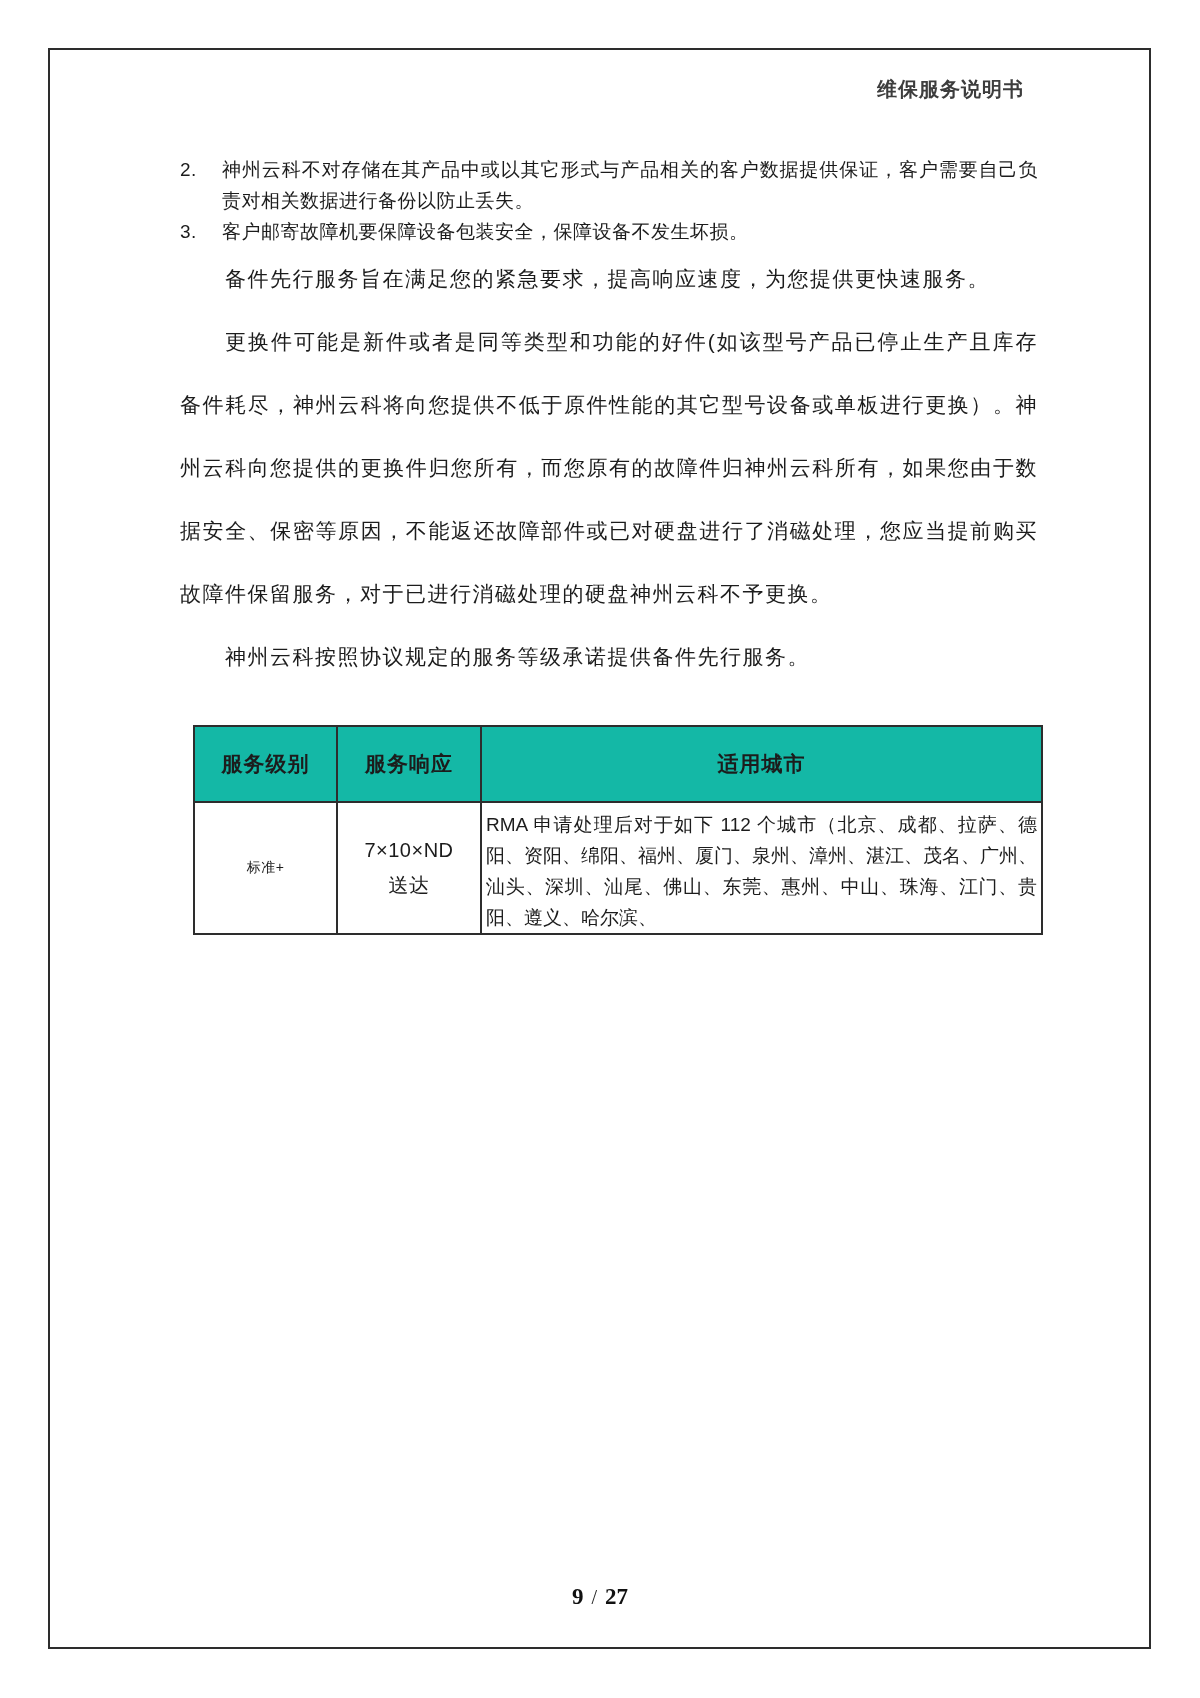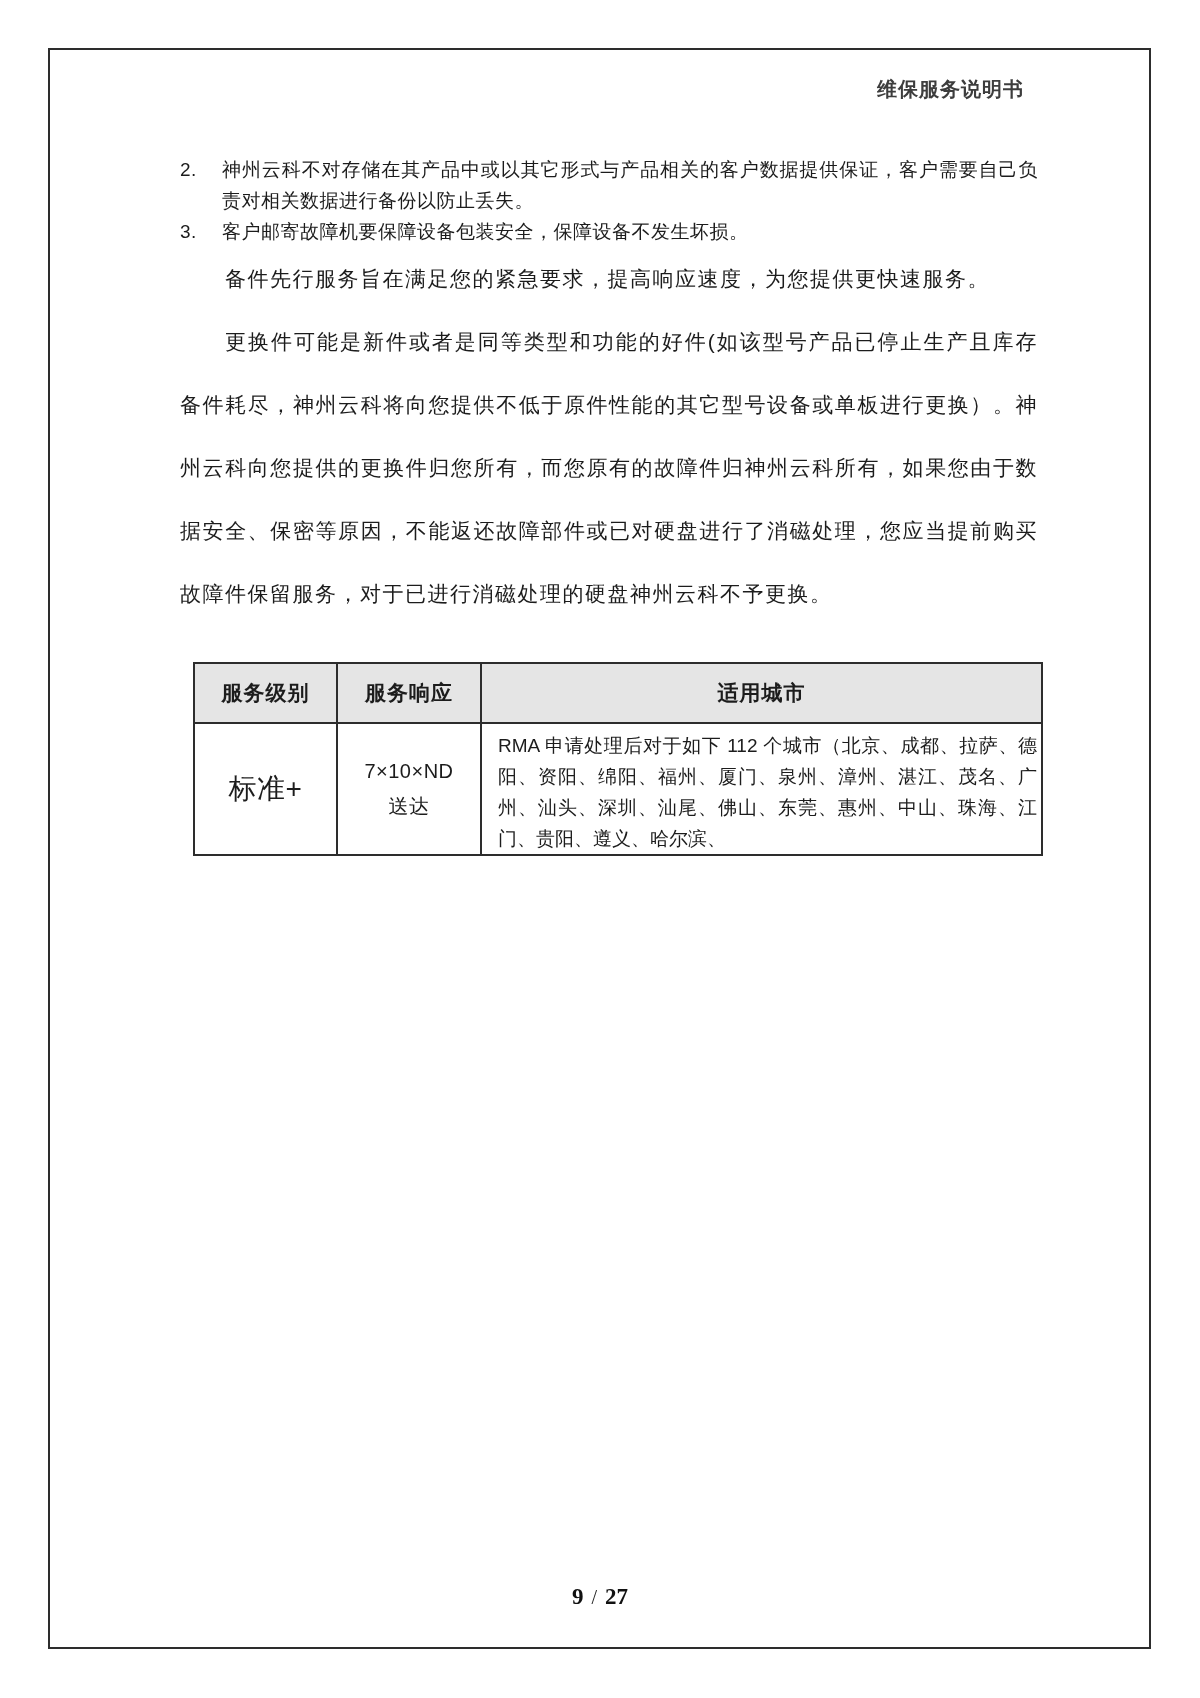--- a/index.html
+++ b/index.html
@@ -82,52 +82,52 @@
     margin-left:13px;
     width:848px;
     border-collapse:collapse;
     table-layout:fixed;
   }
   .city-table col.c1{width:143px;}
   .city-table col.c2{width:144px;}
   .city-table col.c3{width:561px;}
   .city-table th{
     border:2px solid #2d2d2d;
-    background:#e5e5e5;
+    background:#14b8a6;
     font-size:21px;
     font-weight:700;
     letter-spacing:1px;
     height:42px;
-    padding:8px;
+    padding:16px;
     text-align:center;
     vertical-align:middle;
     margin-top:38px;
   }
   .city-table td{
     border:2px solid #2d2d2d;
     height:95px;
     padding:0;
     vertical-align:middle;
   }
   .city-table td.level-cell{
     text-align:center;
-    font-size:28px;
+    font-size:14px;
     letter-spacing:0.5px;
   }
   .city-table td.response-cell{
     text-align:center;
     font-size:20px;
     line-height:35px;
     letter-spacing:0.5px;
   }
   .city-table td.cities-cell{
     vertical-align:top;
     font-size:19px;
     line-height:31px;
-    padding:6px 4px 0 16px;
+    padding:6px 4px 0 4px;
     text-align:justify;
     overflow:hidden;
   }
   
   .doc-footer{
     position:absolute;
     top:1584px;left:0;
     width:1200px;
     text-align:center;
     font-family:"Liberation Serif", serif;
@@ -153,20 +153,21 @@
     </div>
     <div class="li">
       <span class="num">3.</span>
       <span class="li-text">客户邮寄故障机要保障设备包装安全，保障设备不发生坏损。</span>
     </div>
   </div>
 
 
   <p class="para">备件先行服务旨在满足您的紧急要求，提高响应速度，为您提供更快速服务。</p>
   <p class="para">更换件可能是新件或者是同等类型和功能的好件(如该型号产品已停止生产且库存备件耗尽，神州云科将向您提供不低于原件性能的其它型号设备或单板进行更换）。神州云科向您提供的更换件归您所有，而您原有的故障件归神州云科所有，如果您由于数据安全、保密等原因，不能返还故障部件或已对硬盘进行了消磁处理，您应当提前购买故障件保留服务，对于已进行消磁处理的硬盘神州云科不予更换。</p>
+  <p class="para">神州云科按照协议规定的服务等级承诺提供备件先行服务。</p>
 
 
   <table class="city-table">
     <colgroup>
         <col class="c1">
         <col class="c2">
         <col class="c3">
       </colgroup>
     <thead>
       <tr>

